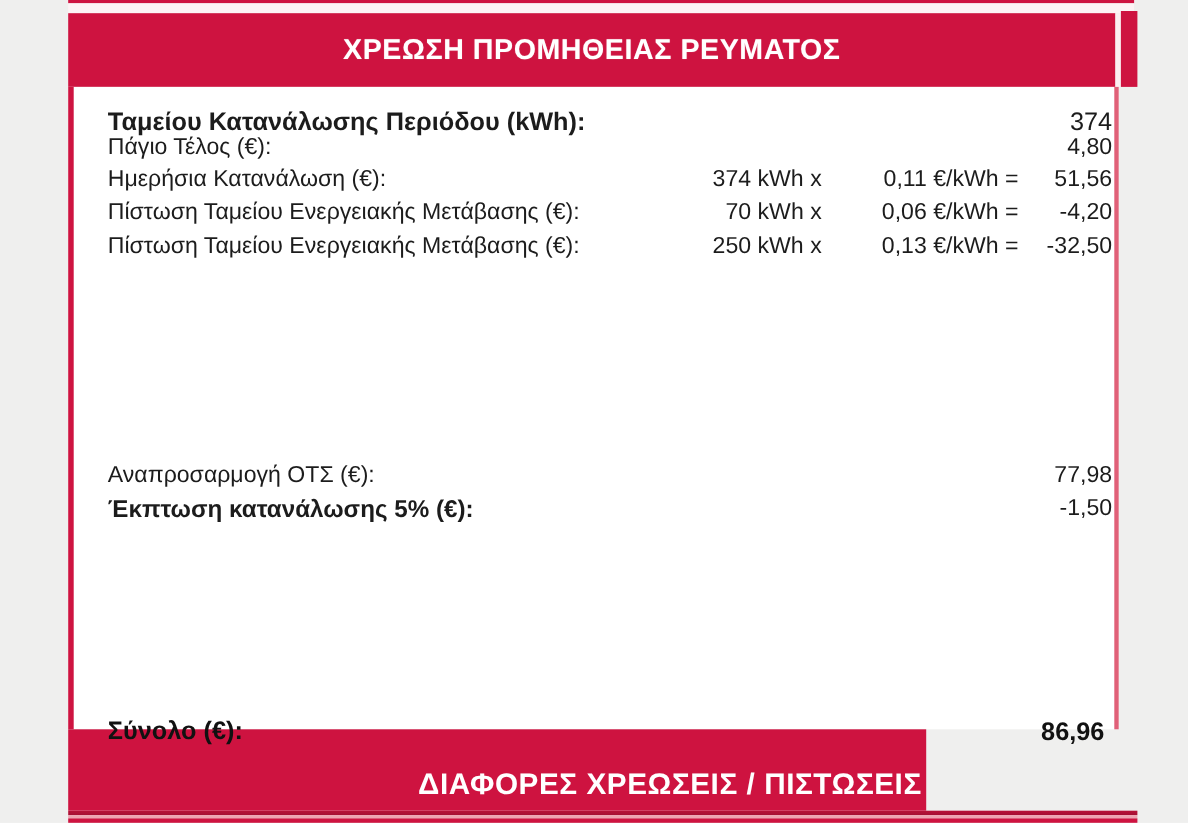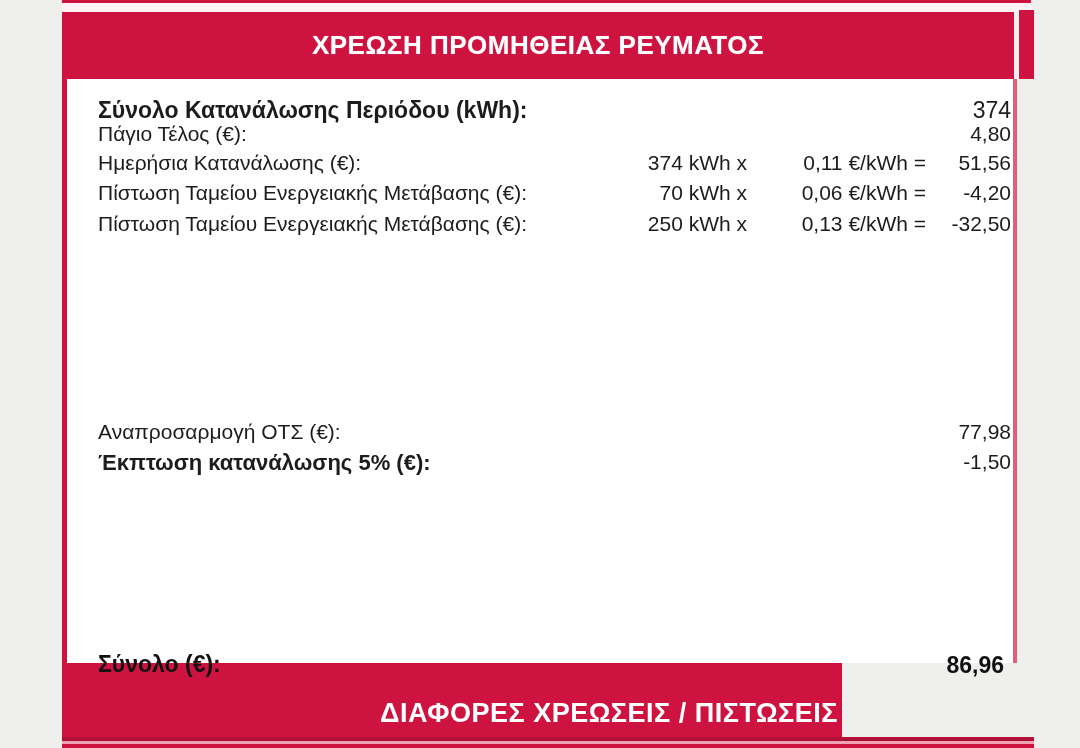--- a/index.html
+++ b/index.html
@@ -88,31 +88,31 @@
 
     <div class="header-bar">
       <span class="title">ΧΡΕΩΣΗ ΠΡΟΜΗΘΕΙΑΣ ΡΕΥΜΑΤΟΣ</span>
     </div>
     <div class="header-gap-v"></div>
     <div class="header-side-block"></div>
 
     <div class="content"></div>
 
     <div class="row lead r1">
-      <span class="lbl">Σύνολο Κατανάλωσης Περιόδου (kWh):</span>
+      <span class="lbl">Ταμείου Κατανάλωσης Περιόδου (kWh):</span>
       <span class="amt">374</span>
     </div>
 
     <div class="row r2">
       <span class="lbl">Πάγιο Τέλος (€):</span>
       <span class="amt">4,80</span>
     </div>
 
     <div class="row r3">
-      <span class="lbl">Ημερήσια Κατανάλωσης (€):</span>
+      <span class="lbl">Ημερήσια Κατανάλωση (€):</span>
       <span class="qty">374 kWh x</span>
       <span class="rate">0,11 €/kWh =</span>
       <span class="amt">51,56</span>
     </div>
 
     <div class="row r4">
       <span class="lbl">Πίστωση Ταμείου Ενεργειακής Μετάβασης (€):</span>
       <span class="qty">70 kWh x</span>
       <span class="rate">0,06 €/kWh =</span>
       <span class="amt">-4,20</span>

